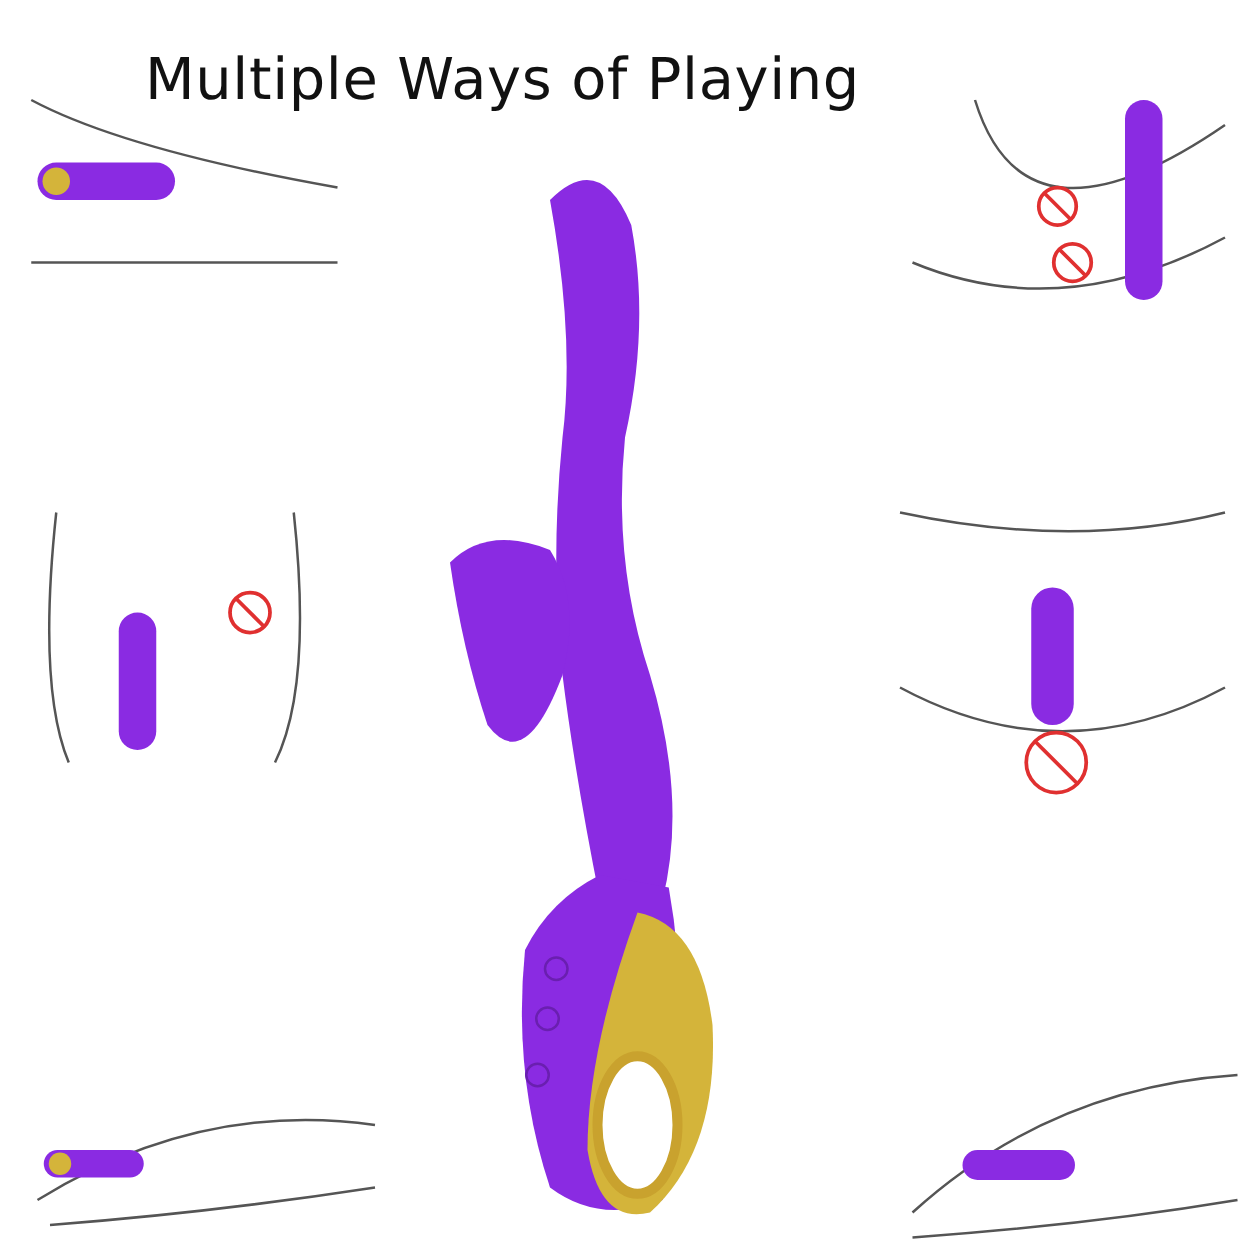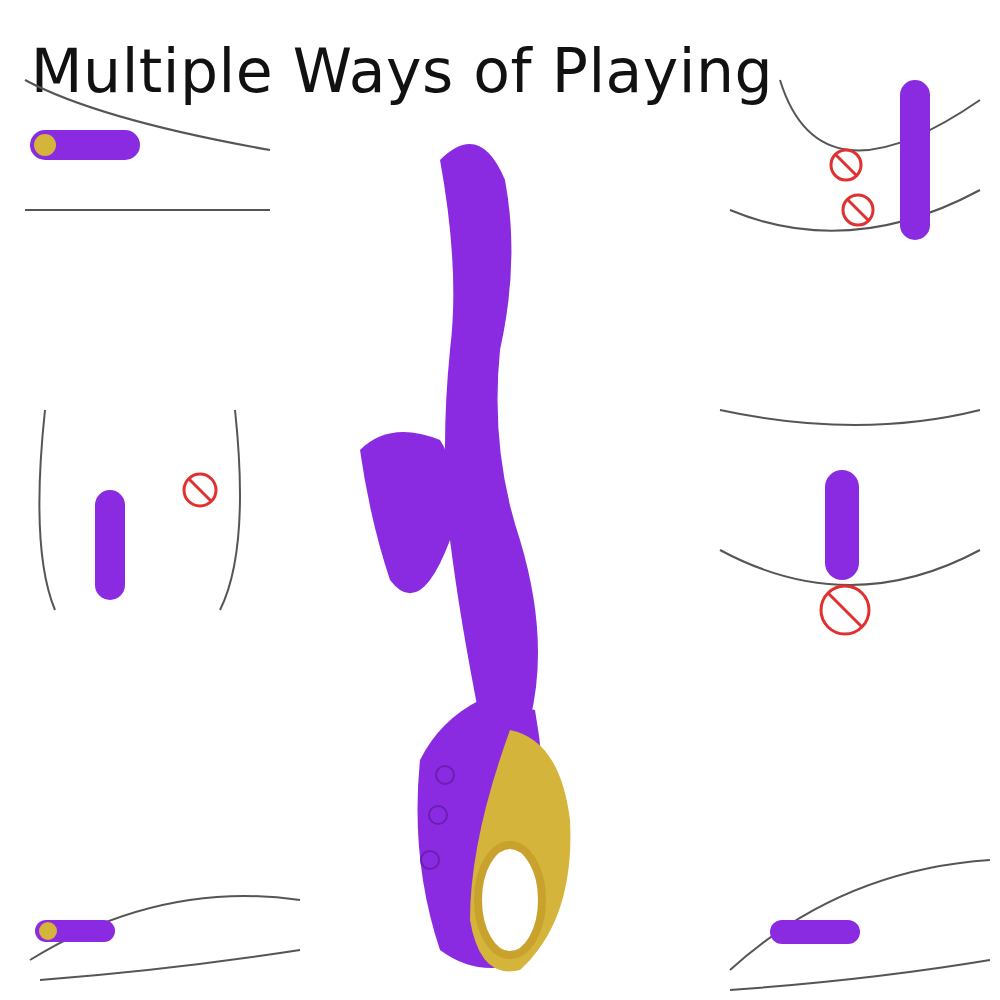--- a/index.html
+++ b/index.html
@@ -1,19 +1,19 @@
 <!DOCTYPE html>
 <html><head>
 <meta charset="utf-8">
 <style>
   html, body { margin: 0; padding: 0; background: #ffffff; }
   body { width: 1000px; height: 1000px; position: relative; overflow: hidden;
          font-family: "Liberation Sans", "DejaVu Sans", sans-serif; }
   .title { position: absolute; top: 36px; left: 0; width: 804px; text-align: center;
-           font-size: 60px; color: #111; font-family: "DejaVu Sans", sans-serif; letter-spacing: 0.5px; }
+           font-size: 46px; color: #111; font-family: "DejaVu Sans", sans-serif; letter-spacing: 0.5px; }
   .panel { position: absolute; }
   .panel svg { width: 100%; height: 100%; }
   .product { position: absolute; left: 330px; top: 120px; width: 300px; height: 860px; }
 </style>
 </head>
 <body>
 
 <div class="title">Multiple Ways of Playing</div>
 
 <div class="product">

